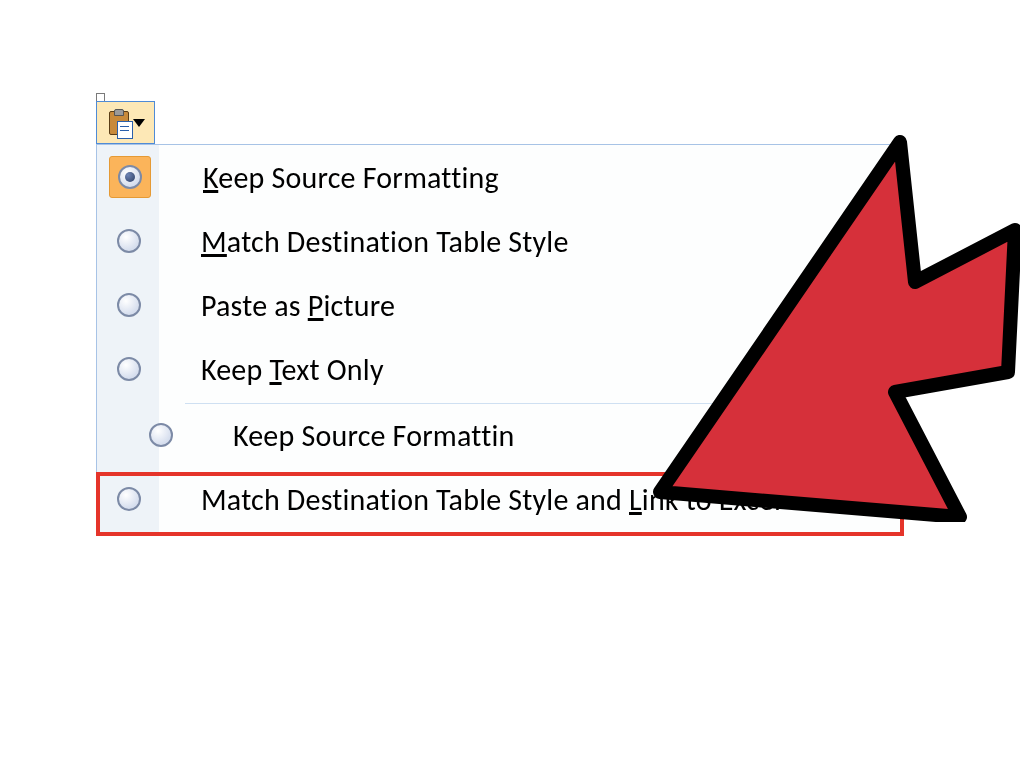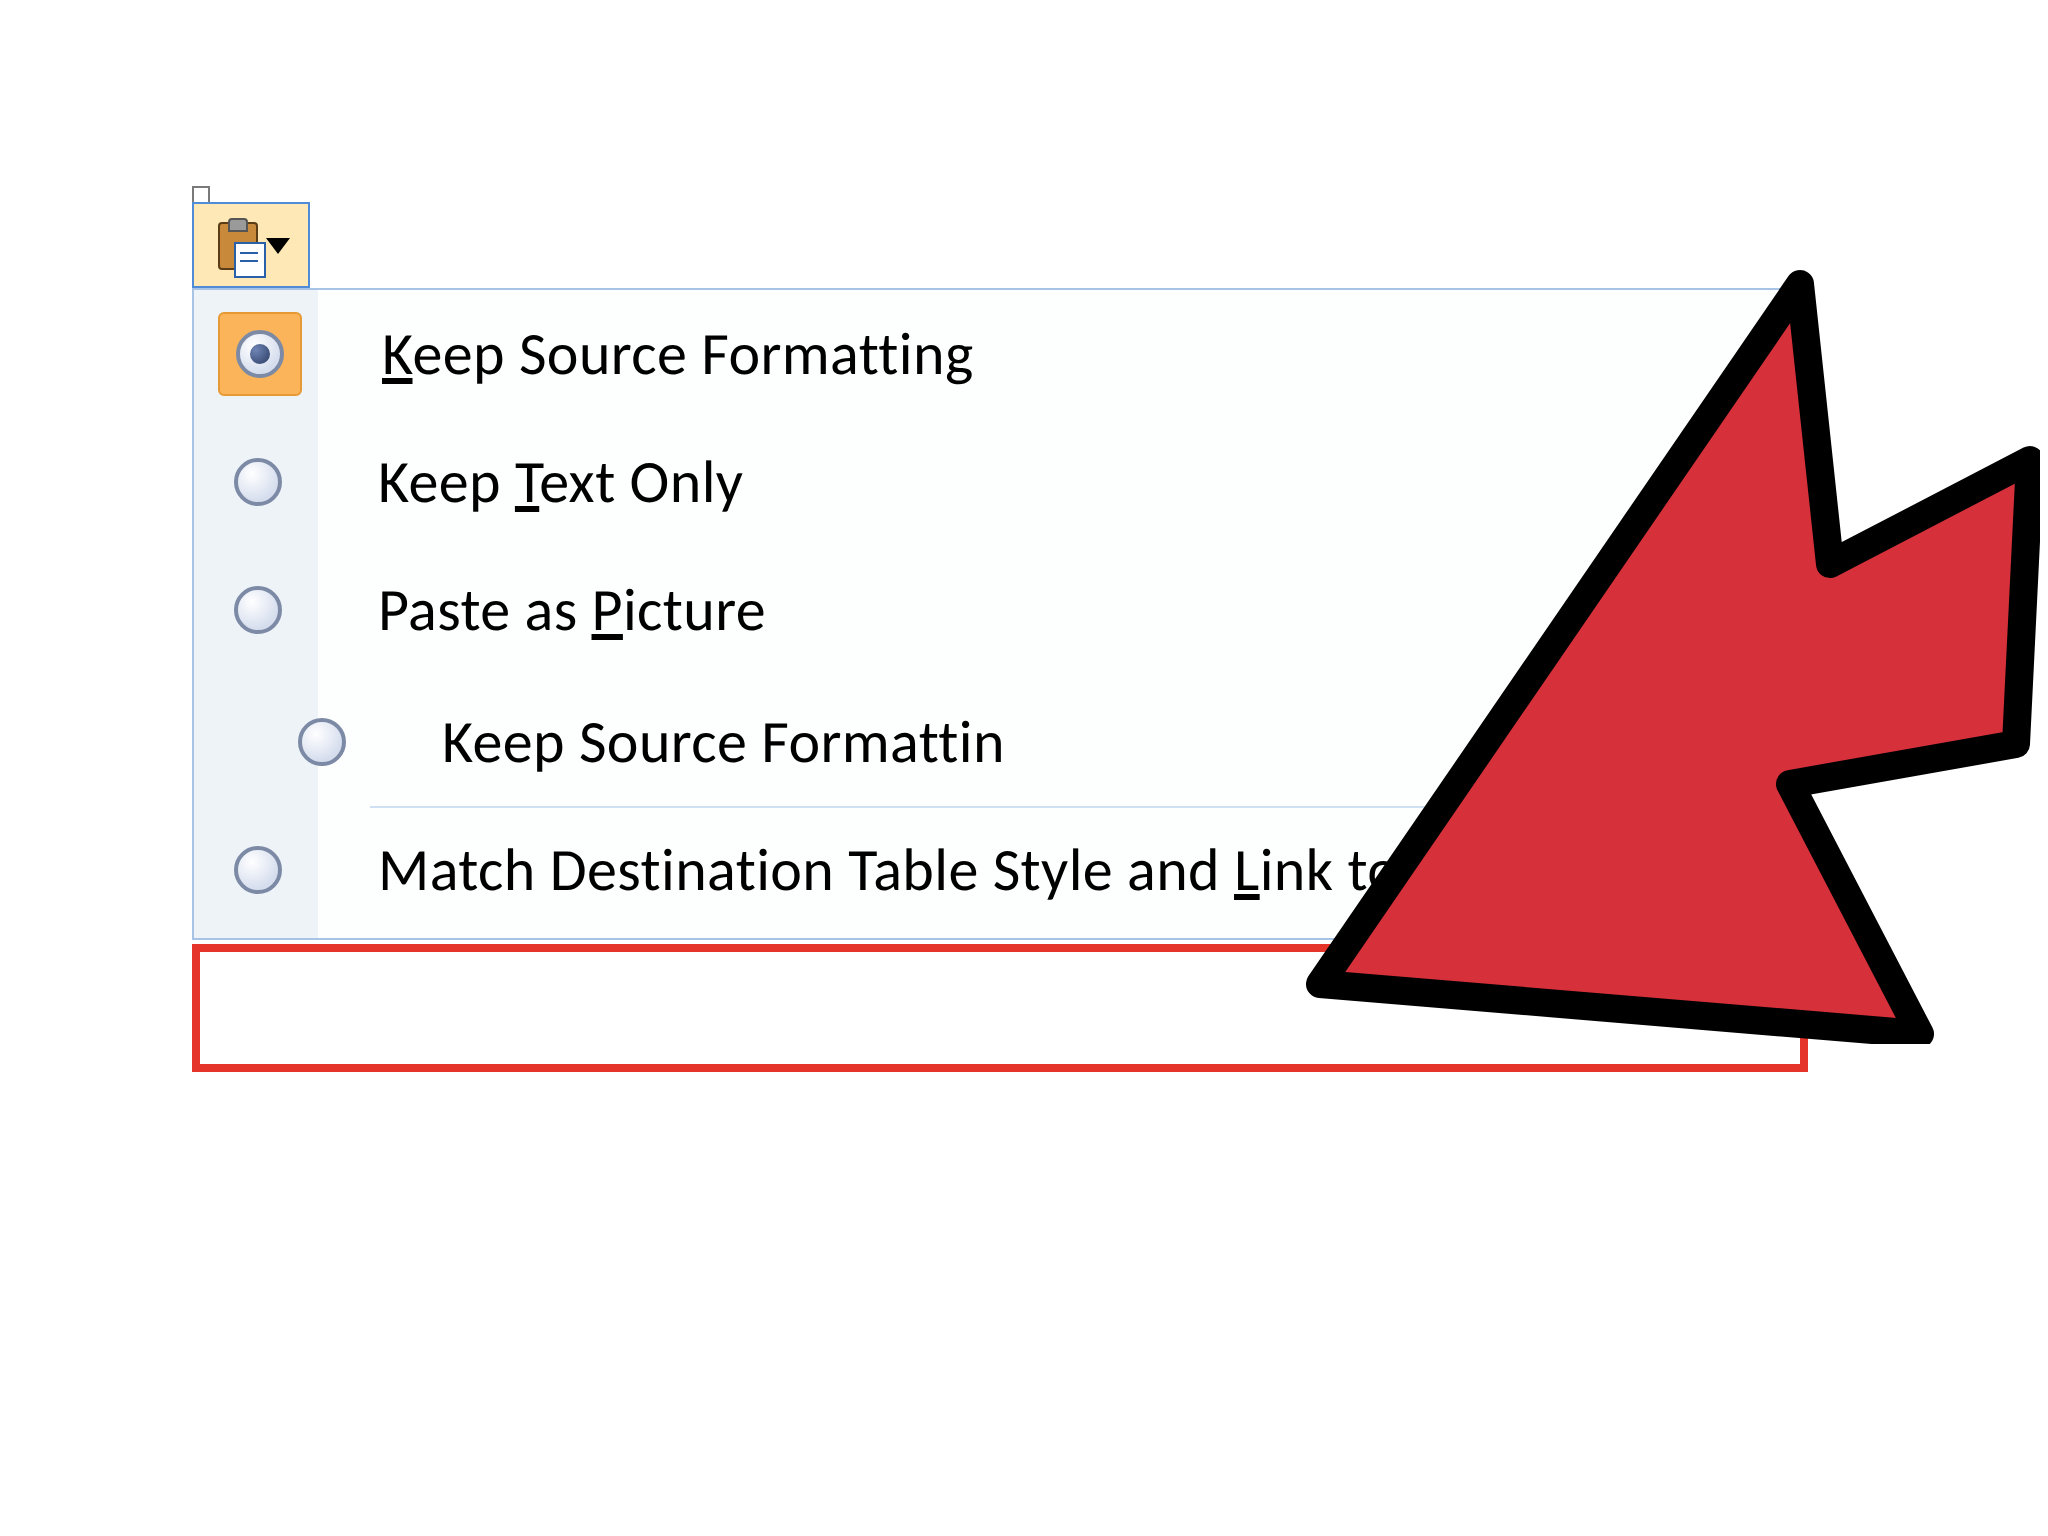--- a/index.html
+++ b/index.html
@@ -147,21 +147,21 @@
     justify-content: center;
   }
   .radio-circle .dot {
     width: 10px;
     height: 10px;
     border-radius: 50%;
     background: radial-gradient(circle at 30% 30%, #6f85b5, #2b3d63);
   }
 
   .menu-item .label {
-    margin-left: 40px;
+    margin-left: 52px;
     font-size: 30px;
     letter-spacing: 0.2px;
     white-space: nowrap;
   }
   .menu-item .label .u {
     text-decoration: underline;
     text-underline-offset: 2px;
   }
 
   .separator {
@@ -208,36 +208,44 @@
       <span class="radio selected-bg">
         <span class="radio-circle">
             <span class="dot"></span>
           </span>
       </span>
       <span class="label">
         <span></span><span class="u">K</span><span>eep Source Formatting</span>
       </span>
     </div>
 
+    <div class="menu-item">
+      <span class="radio">
+        <span class="radio-circle"></span>
+      </span>
+      <span class="label">
+        <span></span><span class="u">M</span><span>atch Destination Table Style</span>
+      </span>
+    </div>
+
+    <div class="menu-item">
+      <span class="radio">
+        <span class="radio-circle"></span>
+      </span>
+      <span class="label">
+        <span>Paste as </span><span class="u">P</span><span>icture</span>
+      </span>
+    </div>
 
     <div class="menu-item">
       <span class="radio">
         <span class="radio-circle"></span>
       </span>
       <span class="label">
         <span>Keep </span><span class="u">T</span><span>ext Only</span>
-      </span>
-    </div>
-
-    <div class="menu-item">
-      <span class="radio">
-        <span class="radio-circle"></span>
-      </span>
-      <span class="label">
-        <span>Paste as </span><span class="u">P</span><span>icture</span>
       </span>
     </div>
 
     <div class="menu-item" style="margin-top:2px;padding-left:44px;">
       <span class="radio">
         <span class="radio-circle"></span>
       </span>
       <span class="label">
         <span>Keep Source Formattin</span><span class="u"></span><span></span>
       </span>

